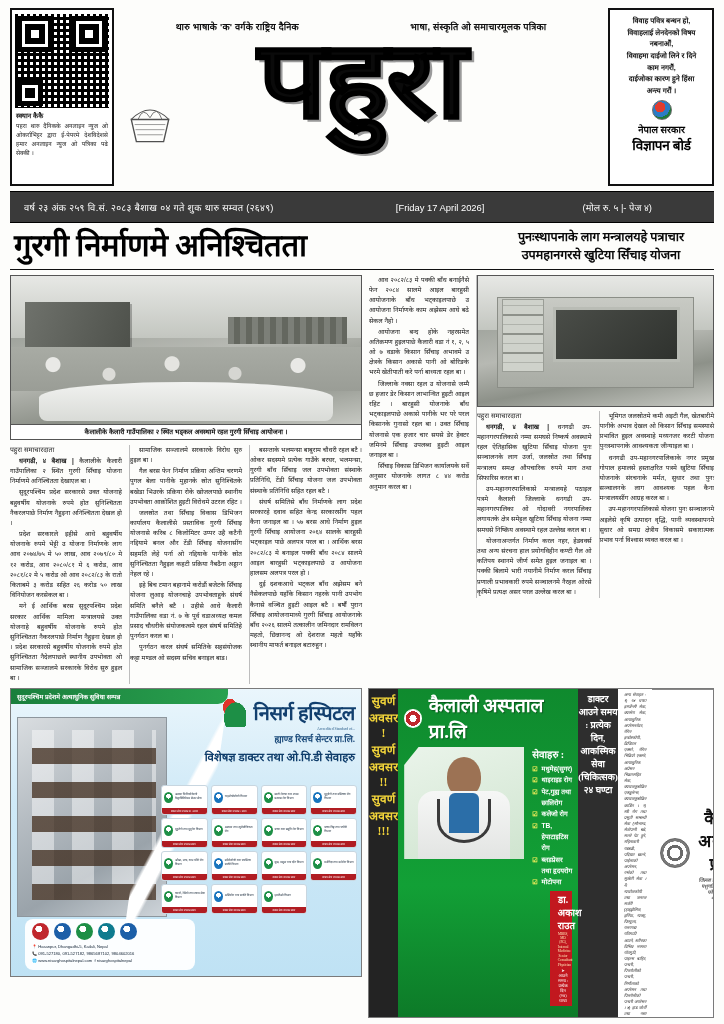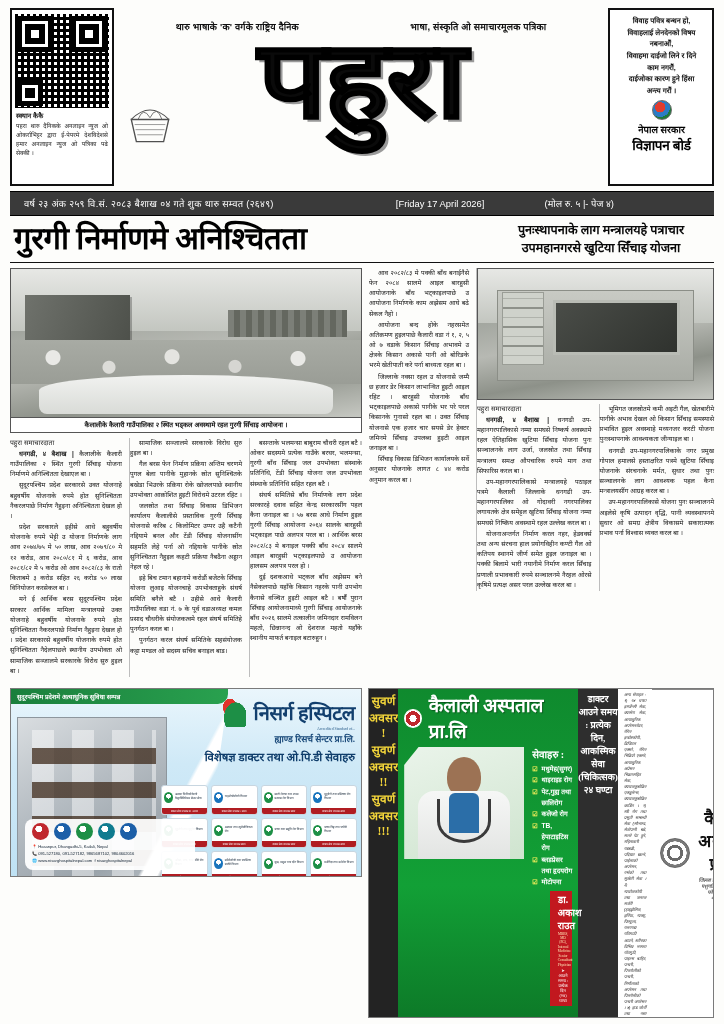--- a/index.html
+++ b/index.html
@@ -128,30 +128,30 @@
     border: 1.2px solid #6b6b6b;
   }
   .gov-name { font-size: 9.6px; font-weight: bold; margin-top: 1px; font-family:"Liberation Sans",sans-serif;}
   .gov-board { font-size: 13.5px; font-weight: bold; letter-spacing: -.3px; font-family:"Liberation Sans",sans-serif;}
 
   
   .infobar {
     margin-top: 5px;
     background: #3a3a3a;
     color: #fff;
-    height: 25px;
+    height: 32px;
     display: flex; align-items: center;
     padding: 0 14px;
     font-size: 9.4px;
     font-family: "Liberation Sans", sans-serif;
     border-top: 1px solid #000; border-bottom: 1px solid #000;
   }
   .infobar .left  { flex: 0 0 55%; letter-spacing: .3px; }
   .infobar .mid   { flex: 0 0 22%; text-align: left; }
-  .infobar .right { flex: 1; text-align: left; padding-right: 10px; }
+  .infobar .right { flex: 1; text-align: center; padding-right: 10px; }
 
   
   .head-row { display: flex; margin-top: 6px; gap: 10px; align-items: flex-start; }
   .head-left {
     flex: 0 0 468px;
     font-size: 31px; font-weight: bold; line-height: 1.12;
     color: #000000; letter-spacing: -.3px;
     font-family: "Liberation Serif", serif;
     padding-left: 4px;
   }
@@ -244,21 +244,21 @@
 
   
   .ads-row { display: flex; gap: 6px; margin-top: 6px; }
 
   
   .ad-nisarg {
     flex: 0 0 352px;
     border: 1px solid #7a7a7a;
     background: linear-gradient(180deg,#eaf6fc 0%, #cfe9f7 40%, #bfe2f4 100%);
     position: relative; overflow: hidden;
-    height: 189px;
+    height: 289px;
   }
   .nis-topbar {
     background: linear-gradient(90deg,#1a7f3c,#29a14f);
     color: #fff; font-size: 6.4px; font-weight: bold;
     padding: 3px 6px; width: 62%;
     border-radius: 0 0 10px 0;
     font-family: "Liberation Sans", sans-serif;
   }
   .nis-head { position: absolute; right: 6px; top: 8px; text-align: right; width: 56%; }
   .nis-leaf {

